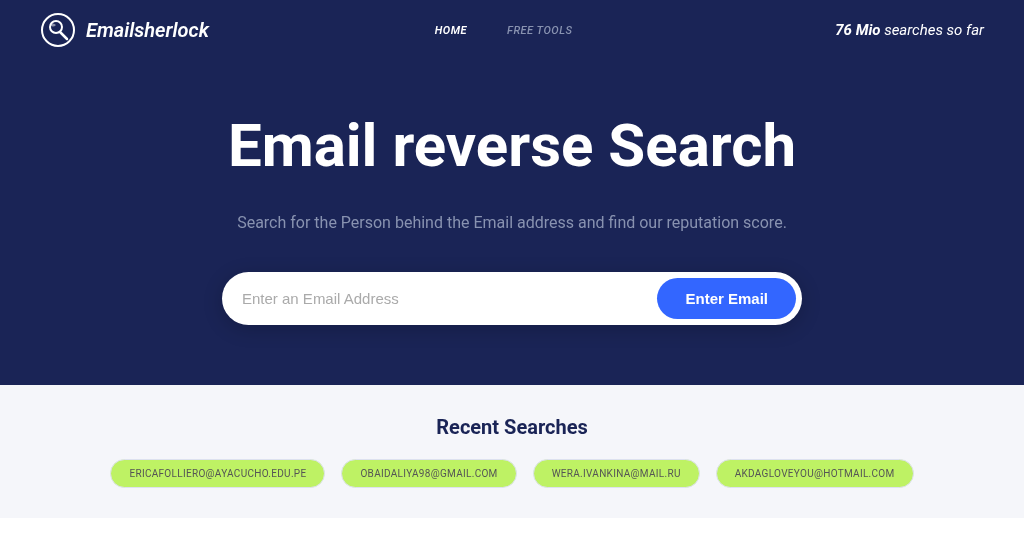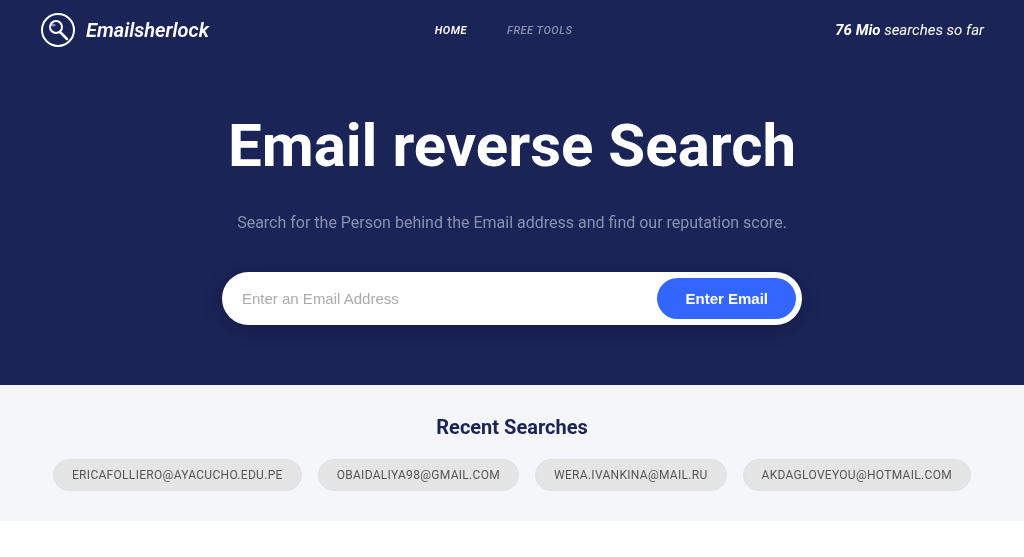--- a/index.html
+++ b/index.html
@@ -150,25 +150,25 @@
     }
 
     .recent-list {
       display: flex;
       justify-content: center;
       gap: 16px;
       flex-wrap: wrap;
     }
 
     .recent-item {
-      background: #e5e5e5;
+      background: #bef264;
       border: 1px solid #dde1ef;
       border-radius: 20px;
       padding: 8px 18px;
-      font-size: 12px;
+      font-size: 10px;
       color: #555;
       letter-spacing: 0.3px;
       cursor: pointer;
     }
   </style>
 </head>
 <body>
 
 <header class="header">
   <div class="logo-area">

